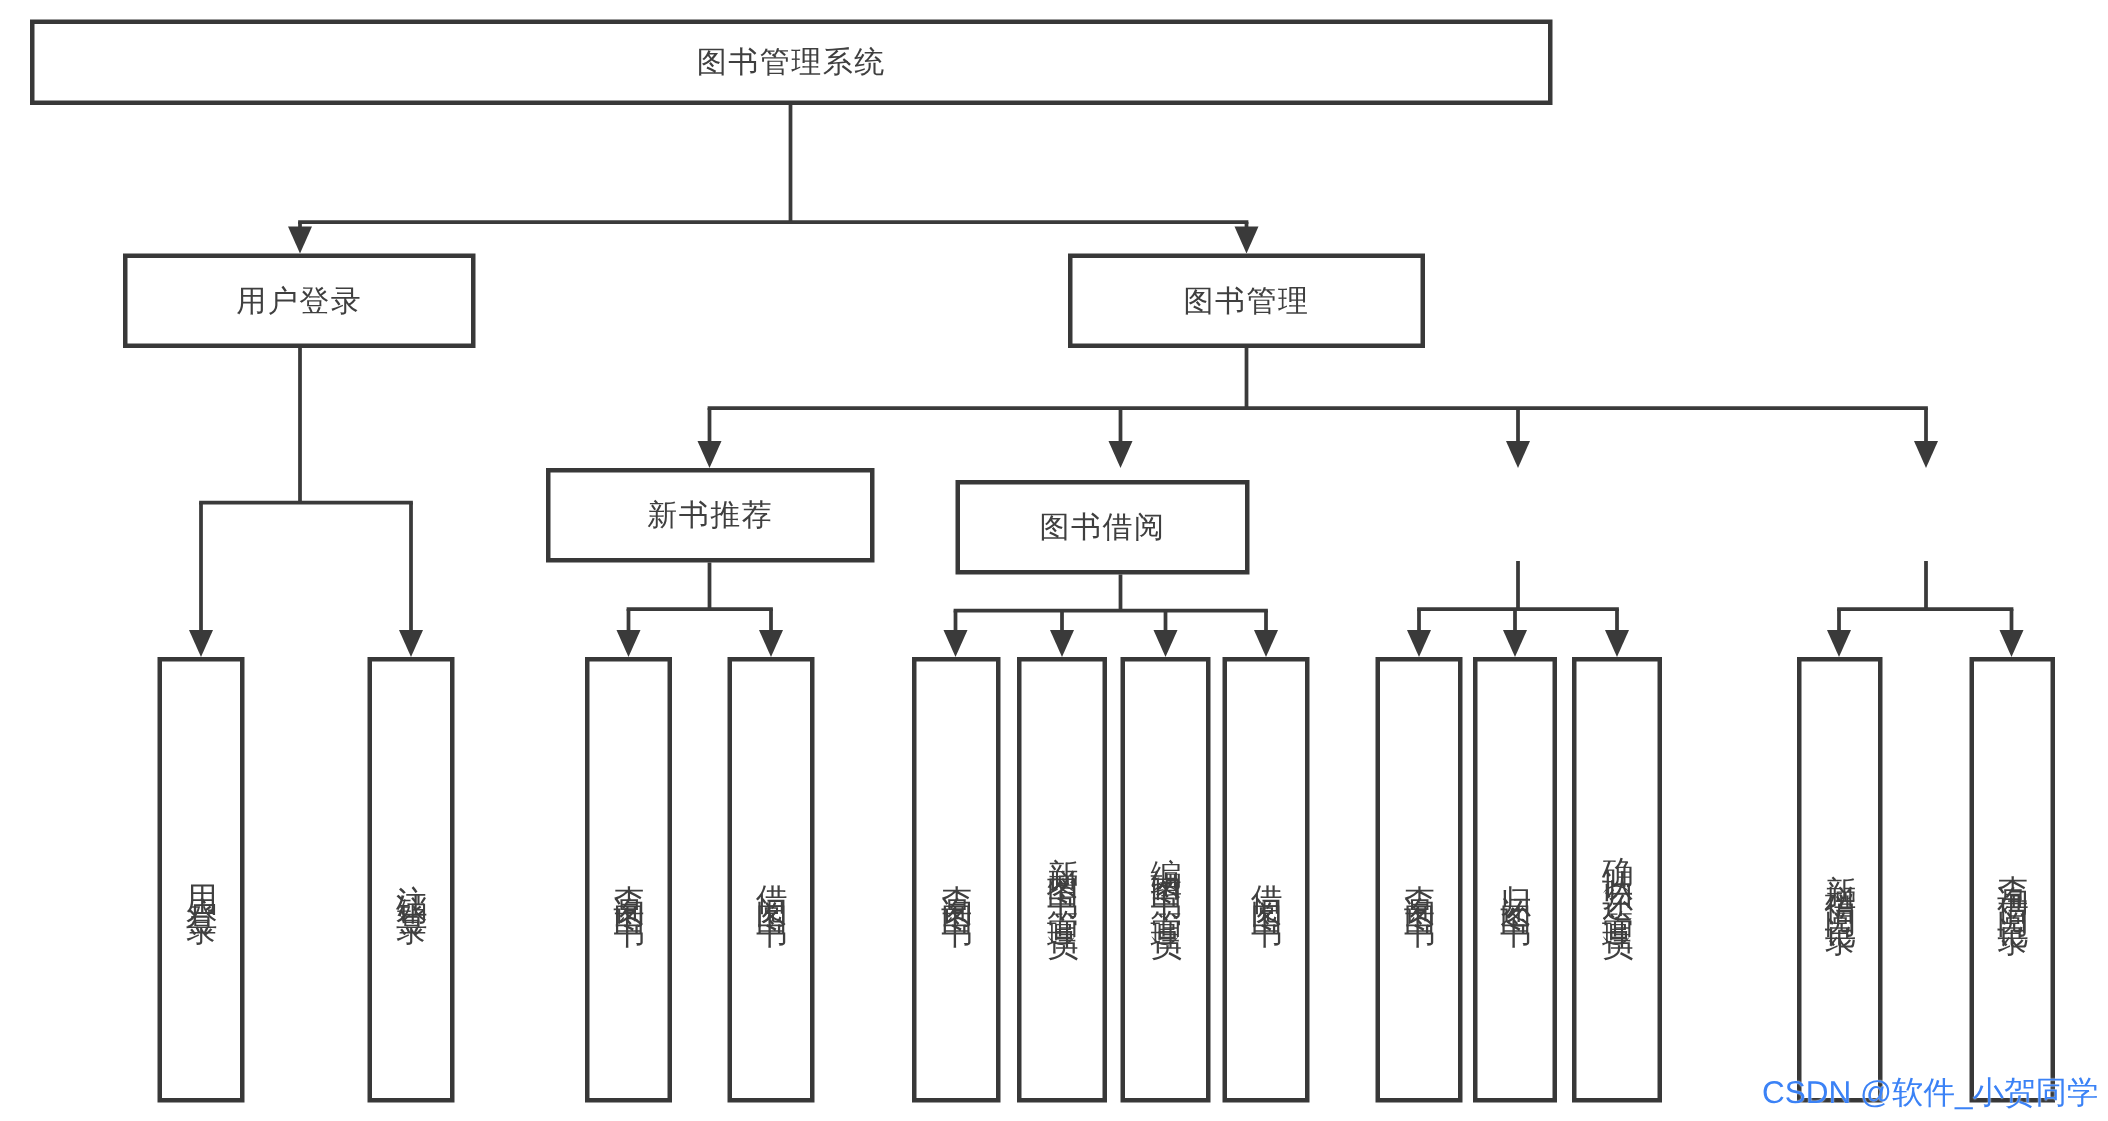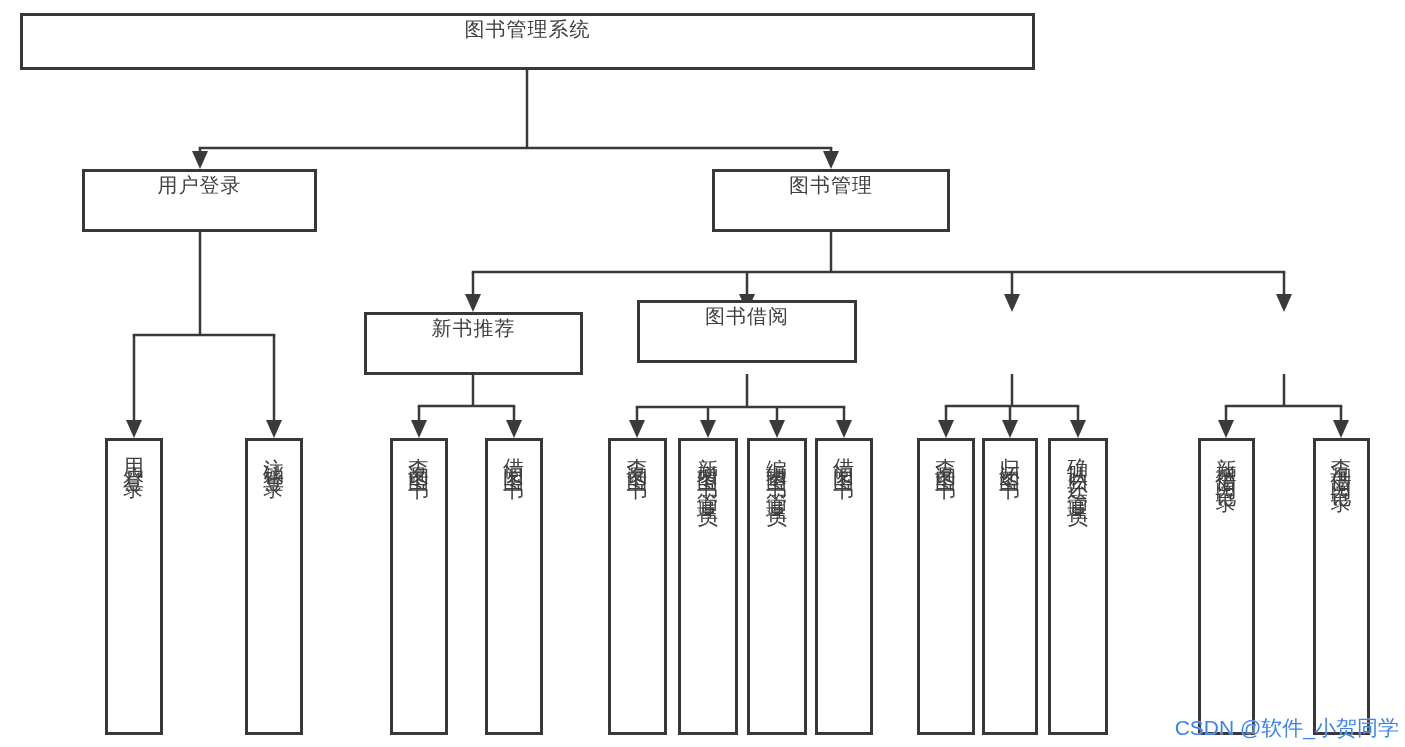--- a/index.html
+++ b/index.html
@@ -10,21 +10,21 @@
     overflow:hidden;
     font-family:"Liberation Sans", sans-serif;
   }
   #connectors{position:absolute;left:0;top:0;z-index:1;}
   .box{
     position:absolute;
     box-sizing:border-box;
     background:#ffffff;
     border:3px solid #383838;
     display:flex;
-    align-items:flex-start;
+    align-items:center;
     justify-content:center;
     z-index:2;
     color:#3f3f3f;
   }
   .hlabel{
     font-size:20px;
     letter-spacing:1px;
     white-space:nowrap;
   }
   .vlabel{
@@ -134,21 +134,21 @@
   <div class="box" style="left:82px;top:169px;width:235px;height:63px">
     <span class="hlabel">用户登录</span>
   </div>
   <div class="box" style="left:364px;top:312px;width:219px;height:63px">
     <span class="hlabel">新书推荐</span>
   </div>
 
   <div class="box" style="left:712px;top:169px;width:238px;height:63px">
     <span class="hlabel">图书管理</span>
   </div>
-  <div class="box" style="left:637px;top:300px;width:220px;height:63px">
+  <div class="box" style="left:637px;top:320px;width:196px;height:63px">
     <span class="hlabel">图书借阅</span>
   </div>
 
   <div class="box" style="left:105px;top:438px;width:58px;height:297px">
     <span class="vlabel">用户登录</span>
   </div>
   <div class="box" style="left:245px;top:438px;width:58px;height:297px">
     <span class="vlabel">注销登录</span>
   </div>
 

